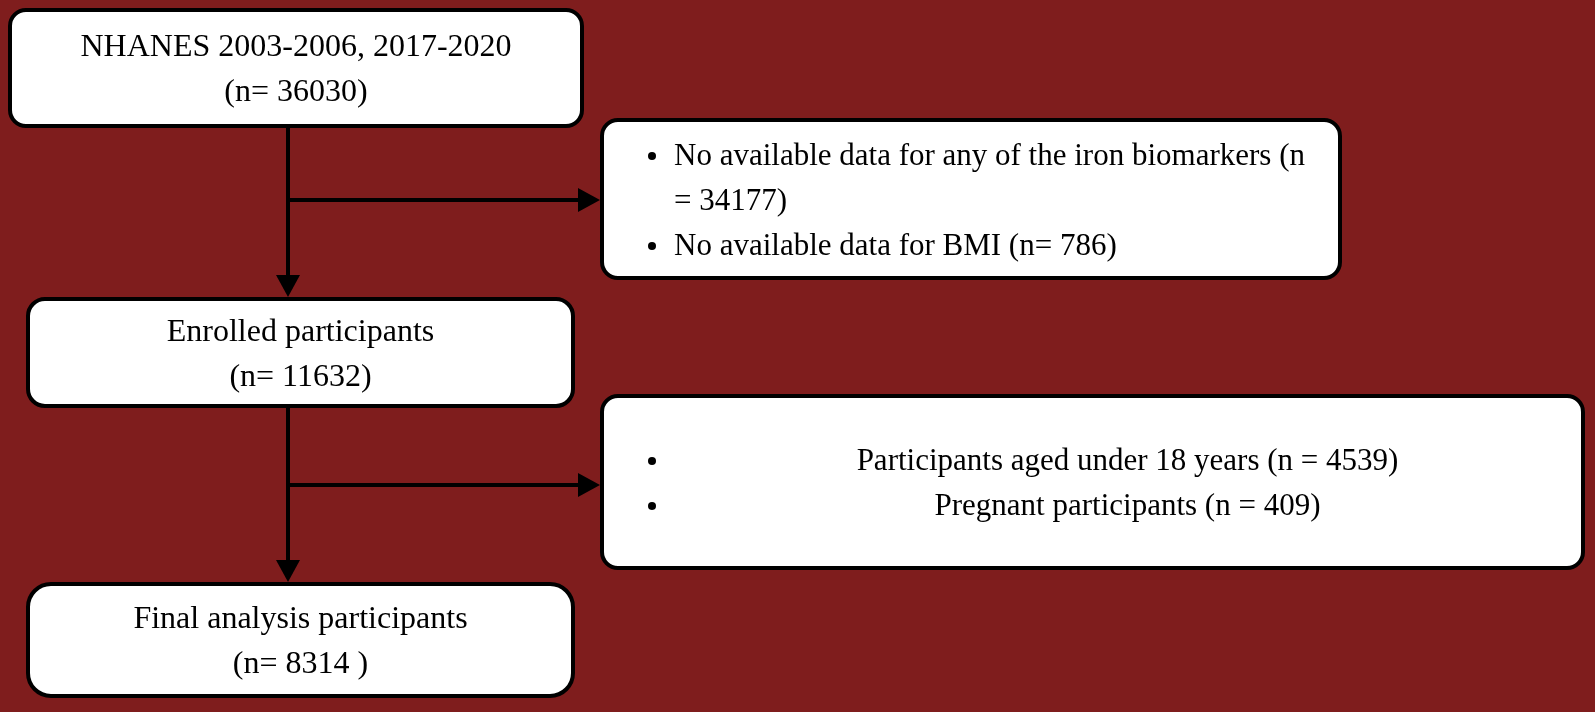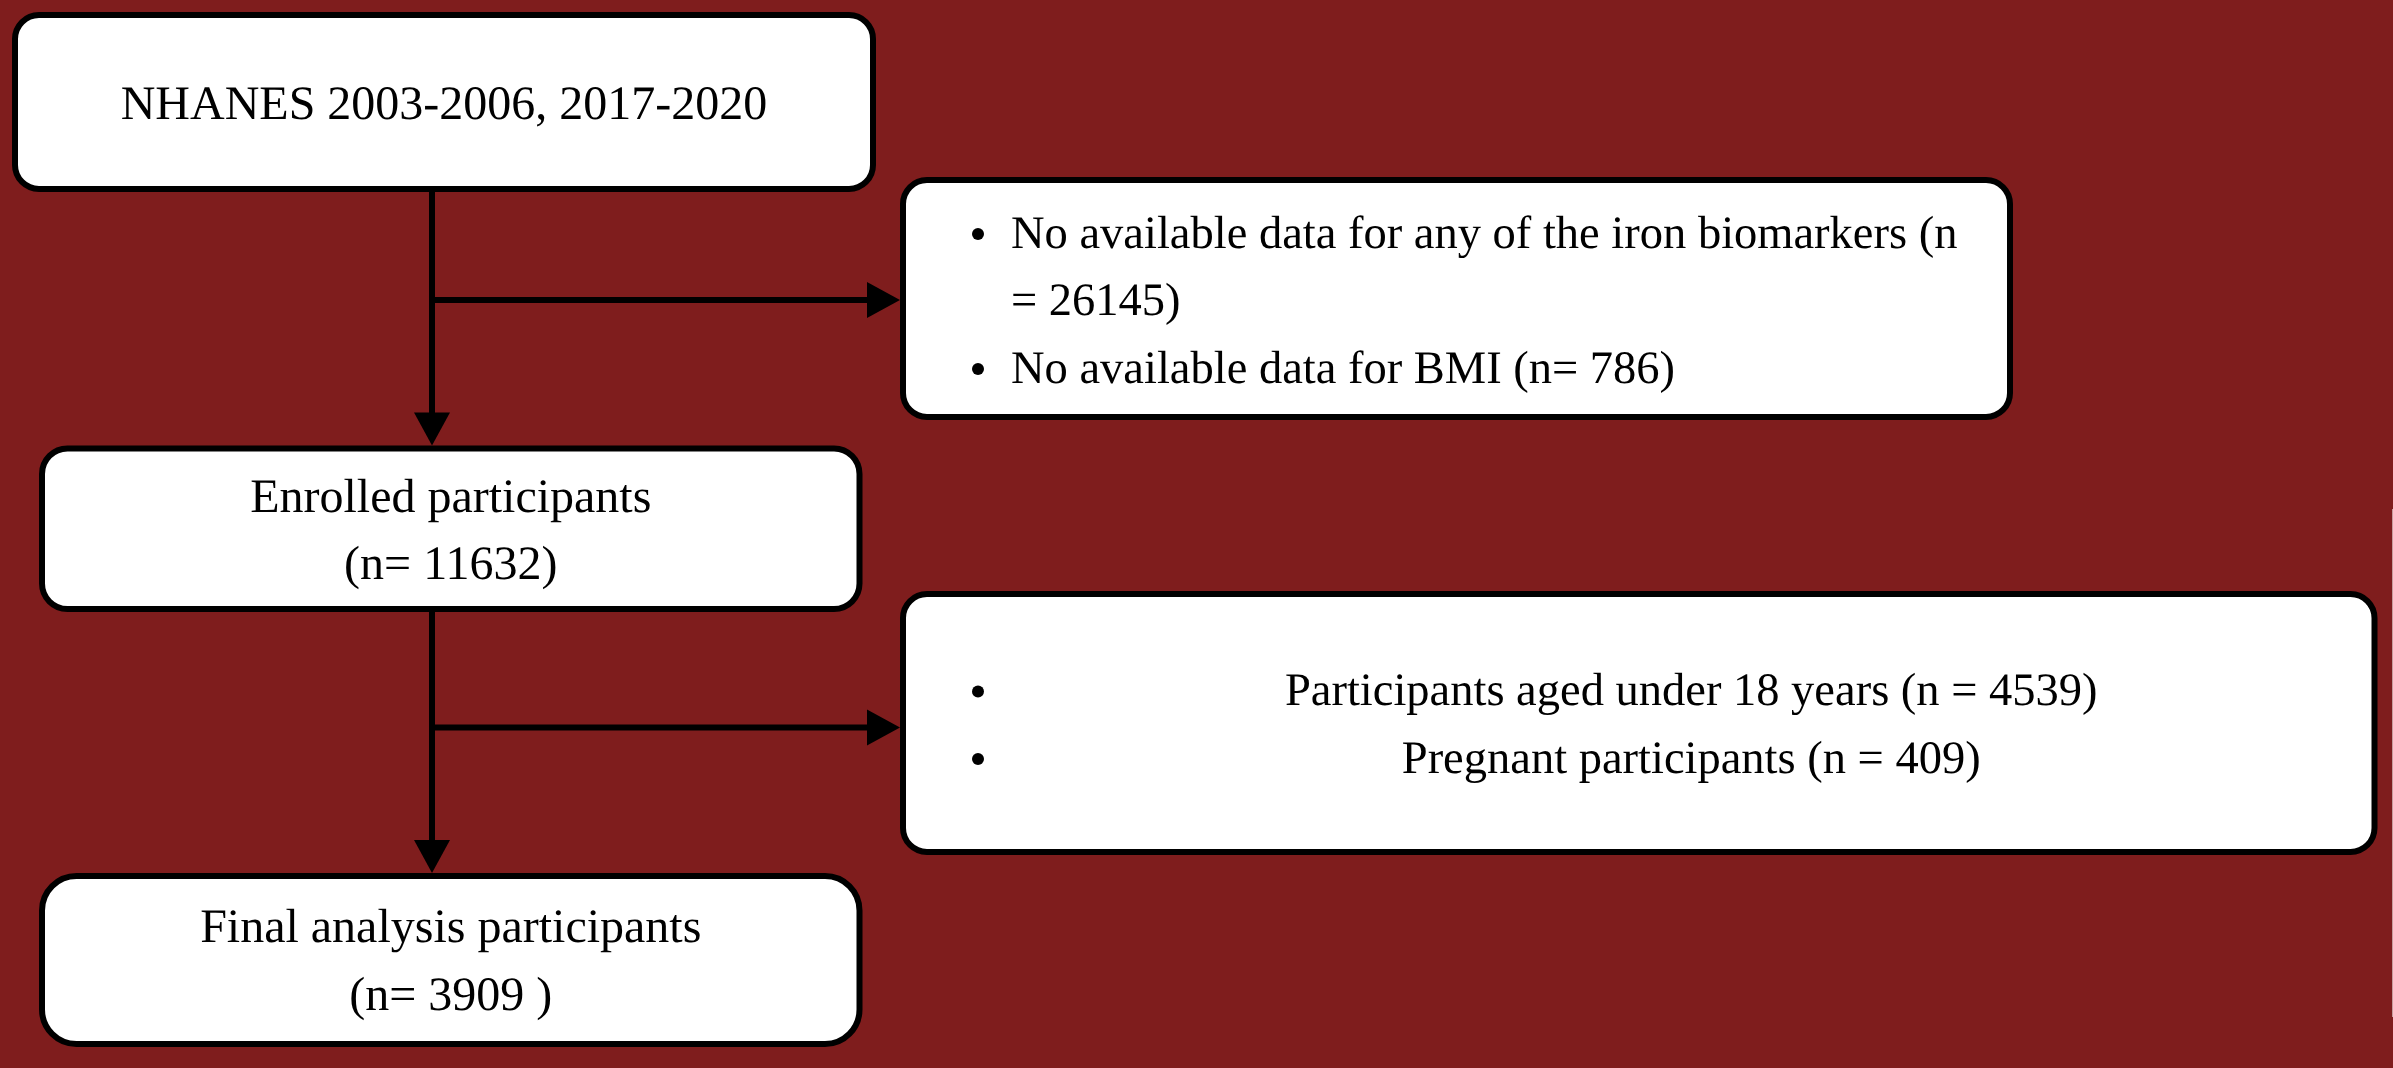--- a/index.html
+++ b/index.html
@@ -105,39 +105,40 @@
   <div class="arrow-right" style="left:578px; top:188px;"></div>
 
   <div class="vline" style="left:286px; top:408px; height:155px;"></div>
   <div class="arrow-down" style="left:276px; top:560px;"></div>
 
   <div class="hline" style="left:286px; top:483px; width:292px;"></div>
   <div class="arrow-right" style="left:578px; top:473px;"></div>
 
   <div id="box-source" class="node node-center">
     <div class="node-line">NHANES 2003-2006, 2017-2020</div>
+    <div class="node-line">(n= 36030)</div>
   </div>
 
   <div id="box-exclusion-1" class="node">
     <ul class="bullet-list">
-      <li class="bullet-item">No available data for any of the iron biomarkers (n = 26145)</li>
+      <li class="bullet-item">No available data for any of the iron biomarkers (n = 34177)</li>
       <li class="bullet-item">No available data for BMI (n= 786)</li>
     </ul>
   </div>
 
   <div id="box-enrolled" class="node node-center">
     <div class="node-line">Enrolled participants</div>
     <div class="node-line">(n= 11632)</div>
   </div>
 
   <div id="box-exclusion-2" class="node">
     <ul class="bullet-list">
       <li class="bullet-item">Participants aged under 18 years (n = 4539)</li>
       <li class="bullet-item">Pregnant participants (n = 409)</li>
     </ul>
   </div>
 
   <div id="box-final" class="node node-center">
     <div class="node-line">Final analysis participants</div>
-    <div class="node-line">(n= 3909 )</div>
+    <div class="node-line">(n= 8314 )</div>
   </div>
 
 </div>
 
 </body></html>

